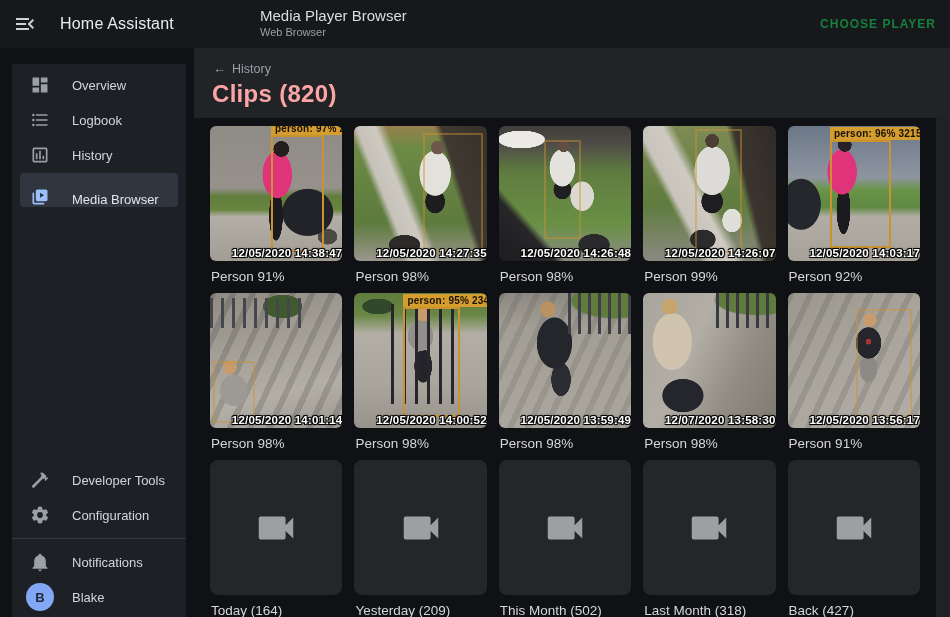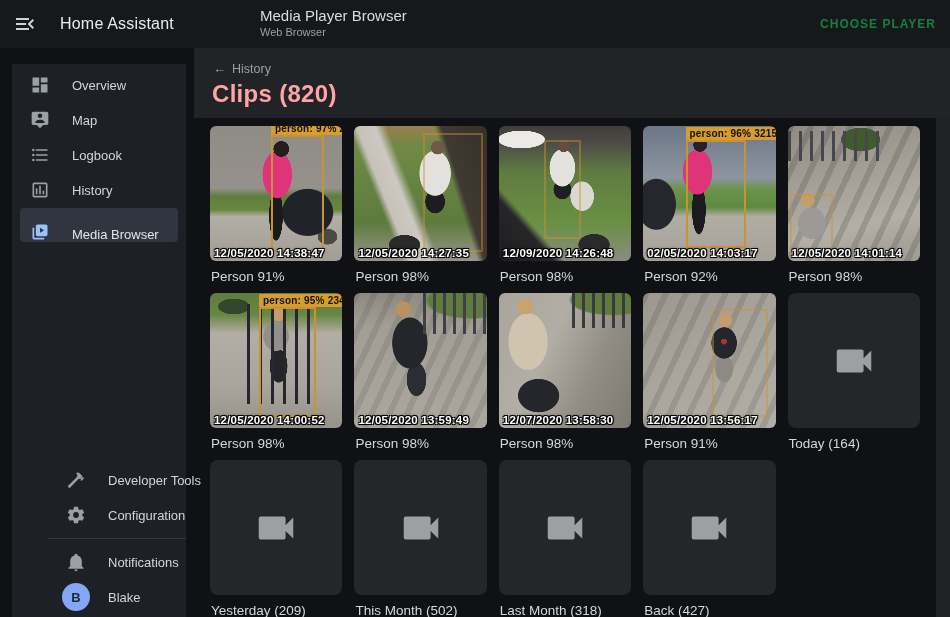--- a/index.html
+++ b/index.html
@@ -34,41 +34,41 @@
   .sb-label { margin-left:22px; font-size:13px; font-weight:500; color:#d2d5d9; white-space:nowrap; }
   .sb-item.active { background:#30363f;align-items:flex-end; }
   .sb-item.active svg { color:#9cc0fa; }
   .sb-item.active .sb-label { color:#e3e6ea; }
   .sb-spacer { flex:1; }
   .sb-divider { height:1px; background:#343940; margin:6px 0; }
   .avatar { width:28px; height:28px; border-radius:50%; background:#82a7f4; color:#1e2836;
     display:flex; align-items:center; justify-content:center; font-size:13px; font-weight:600;
     margin-left:-4px; flex:none; }
   .sb-item.user .sb-label { margin-left:18px; }
-  .sb-bottom { padding-bottom:2px;padding-left:36px; }
+  .sb-bottom { padding-bottom:2px; }
 
   
   .content-header { position:absolute; left:194px; top:48px; right:0; height:70px; background:#212327; z-index:2; }
   .breadcrumb { display:flex; align-items:center; gap:6px; margin:13px 0 0 19px;
     font-size:12.5px; color:#9aa0a6; cursor:pointer; width:max-content; }
   .breadcrumb .arrow { font-size:13px; }
   .page-title { margin:4px 0 0 18px; font-size:24px; font-weight:700; color:#fca5a5; letter-spacing:.3px; }
 
   
   .main { position:absolute; left:194px; top:118px; right:0; bottom:0; background:#101114; overflow:hidden; }
   .scroll-strip { position:absolute; right:0; top:0; width:14px; bottom:0; background:#1f2125; cursor:pointer; }
   .media-grid { position:absolute; left:16px; right:30px; top:8px;
     display:grid; grid-template-columns:repeat(5, 1fr); column-gap:12px; row-gap:0; }
   .card { cursor:pointer; }
   .thumb { position:relative; height:135px; border-radius:6px; overflow:hidden; background:#26282c; }
   .thumb::before { content:""; position:absolute; }
   .caption { margin:7px 1px 7px; font-size:13.5px; line-height:18px; color:#d6d7d8; white-space:nowrap; }
   .ts { position:absolute; left:4px; right:0; bottom:2px; font-size:11.5px; font-weight:700; color:#fff;
     white-space:nowrap; letter-spacing:.2px;
-    text-shadow:-1px -1px 0 #000, 1px -1px 0 #000, -1px 1px 0 #000, 1px 1px 0 #000, 0 0 3px #000; }
+    text-shadow:-1px -1px 0 #000, 1px -1px 0 #000, -1px 1px 0 #000, 1px 1px 0 #000, 0 0 3px #000;text-align:right; }
   .bbox { position:absolute; border:2px solid #cb9230; border-radius:1px; }
   .bbox.faint { opacity:.45; }
   .det-label { position:absolute; transform:translateY(-100%); background:#d59c2e; color:#171208;
     font-size:10px; font-weight:700; padding:1px 4px; white-space:nowrap; letter-spacing:.2px; }
 
   
   .folder-thumb { display:flex; align-items:center; justify-content:center; background:#24262a; border-radius:8px; }
   .folder-thumb svg { width:46px; height:46px; color:#9d9fa2; }
 
   
@@ -170,26 +170,20 @@
 <div class="sidebar">
   <div class="sb-nav" id="sb-nav">
       <div class="sb-item">
         <svg viewBox="0 0 24 24">
           <path d="M13,3V9H21V3M13,21H21V11H13M3,21H11V15H3M3,13H11V3H3V13Z"></path>
         </svg>
         <span class="sb-label">Overview</span>
       </div>
       <div class="sb-item">
         <svg viewBox="0 0 24 24">
-          <path d="M20,2H4A2,2 0 0,0 2,4V16A2,2 0 0,0 4,18H8L12,22L16,18H20A2,2 0 0,0 22,16V4A2,2 0 0,0 20,2M12,4.3C13.5,4.3 14.7,5.5 14.7,7C14.7,8.5 13.5,9.7 12,9.7C10.5,9.7 9.3,8.5 9.3,7C9.3,5.5 10.5,4.3 12,4.3M17.4,15.6H6.6V14.25C6.6,12.45 10.2,11.55 12,11.55C13.8,11.55 17.4,12.45 17.4,14.25V15.6Z"></path>
-        </svg>
-        <span class="sb-label">Map</span>
-      </div>
-      <div class="sb-item">
-        <svg viewBox="0 0 24 24">
           <path d="M7,5H21V7H7V5M7,13V11H21V13H7M4,4.5A1.5,1.5 0 0,1 5.5,6A1.5,1.5 0 0,1 4,7.5A1.5,1.5 0 0,1 2.5,6A1.5,1.5 0 0,1 4,4.5M4,10.5A1.5,1.5 0 0,1 5.5,12A1.5,1.5 0 0,1 4,13.5A1.5,1.5 0 0,1 2.5,12A1.5,1.5 0 0,1 4,10.5M7,19V17H21V19H7M4,16.5A1.5,1.5 0 0,1 5.5,18A1.5,1.5 0 0,1 4,19.5A1.5,1.5 0 0,1 2.5,18A1.5,1.5 0 0,1 4,16.5Z"></path>
         </svg>
         <span class="sb-label">Logbook</span>
       </div>
       <div class="sb-item">
         <svg viewBox="0 0 24 24">
           <path d="M9,17H7V10H9V17M13,17H11V7H13V17M17,17H15V13H17V17M19,19H5V5H19V19M19,3H5A2,2 0 0,0 3,5V19A2,2 0 0,0 5,21H19A2,2 0 0,0 21,19V5A2,2 0 0,0 19,3Z"></path>
         </svg>
         <span class="sb-label">History</span>
       </div>
@@ -257,31 +251,39 @@
 
       <div class="ts">12/05/2020 14:27:35</div>
     </div>
     <div class="caption">Person 98%</div>
   </div>
 
   <div class="card">
     <div class="thumb s3">
       <div class="bbox faint" style="left: 34%; top: 10%; width: 28%; height: 74%;"></div>
 
-      <div class="ts">12/09/2020 14:26:48</div>
-    </div>
-    <div class="caption">Person 98%</div>
-  </div>
-
+      <div class="ts">12/05/2020 14:26:48</div>
+    </div>
+    <div class="caption">Person 98%</div>
+  </div>
+
+  <div class="card">
+    <div class="thumb s4">
+      <div class="bbox faint" style="left: 39%; top: 2%; width: 36%; height: 92%;"></div>
+
+      <div class="ts">12/05/2020 14:26:07</div>
+    </div>
+    <div class="caption">Person 99%</div>
+  </div>
 
   <div class="card">
     <div class="thumb s5">
       <div class="bbox" style="left: 32%; top: 10%; width: 46%; height: 80%;"></div>
       <div class="det-label" style="left: 32%; top: 10%;">person: 96% 32154</div>
-      <div class="ts">02/05/2020 14:03:17</div>
+      <div class="ts">12/05/2020 14:03:17</div>
     </div>
     <div class="caption">Person 92%</div>
   </div>
 
   <div class="card">
     <div class="thumb s6">
       <div class="bbox faint" style="left: 2%; top: 50%; width: 32%; height: 46%;"></div>
 
       <div class="ts">12/05/2020 14:01:14</div>
     </div>

